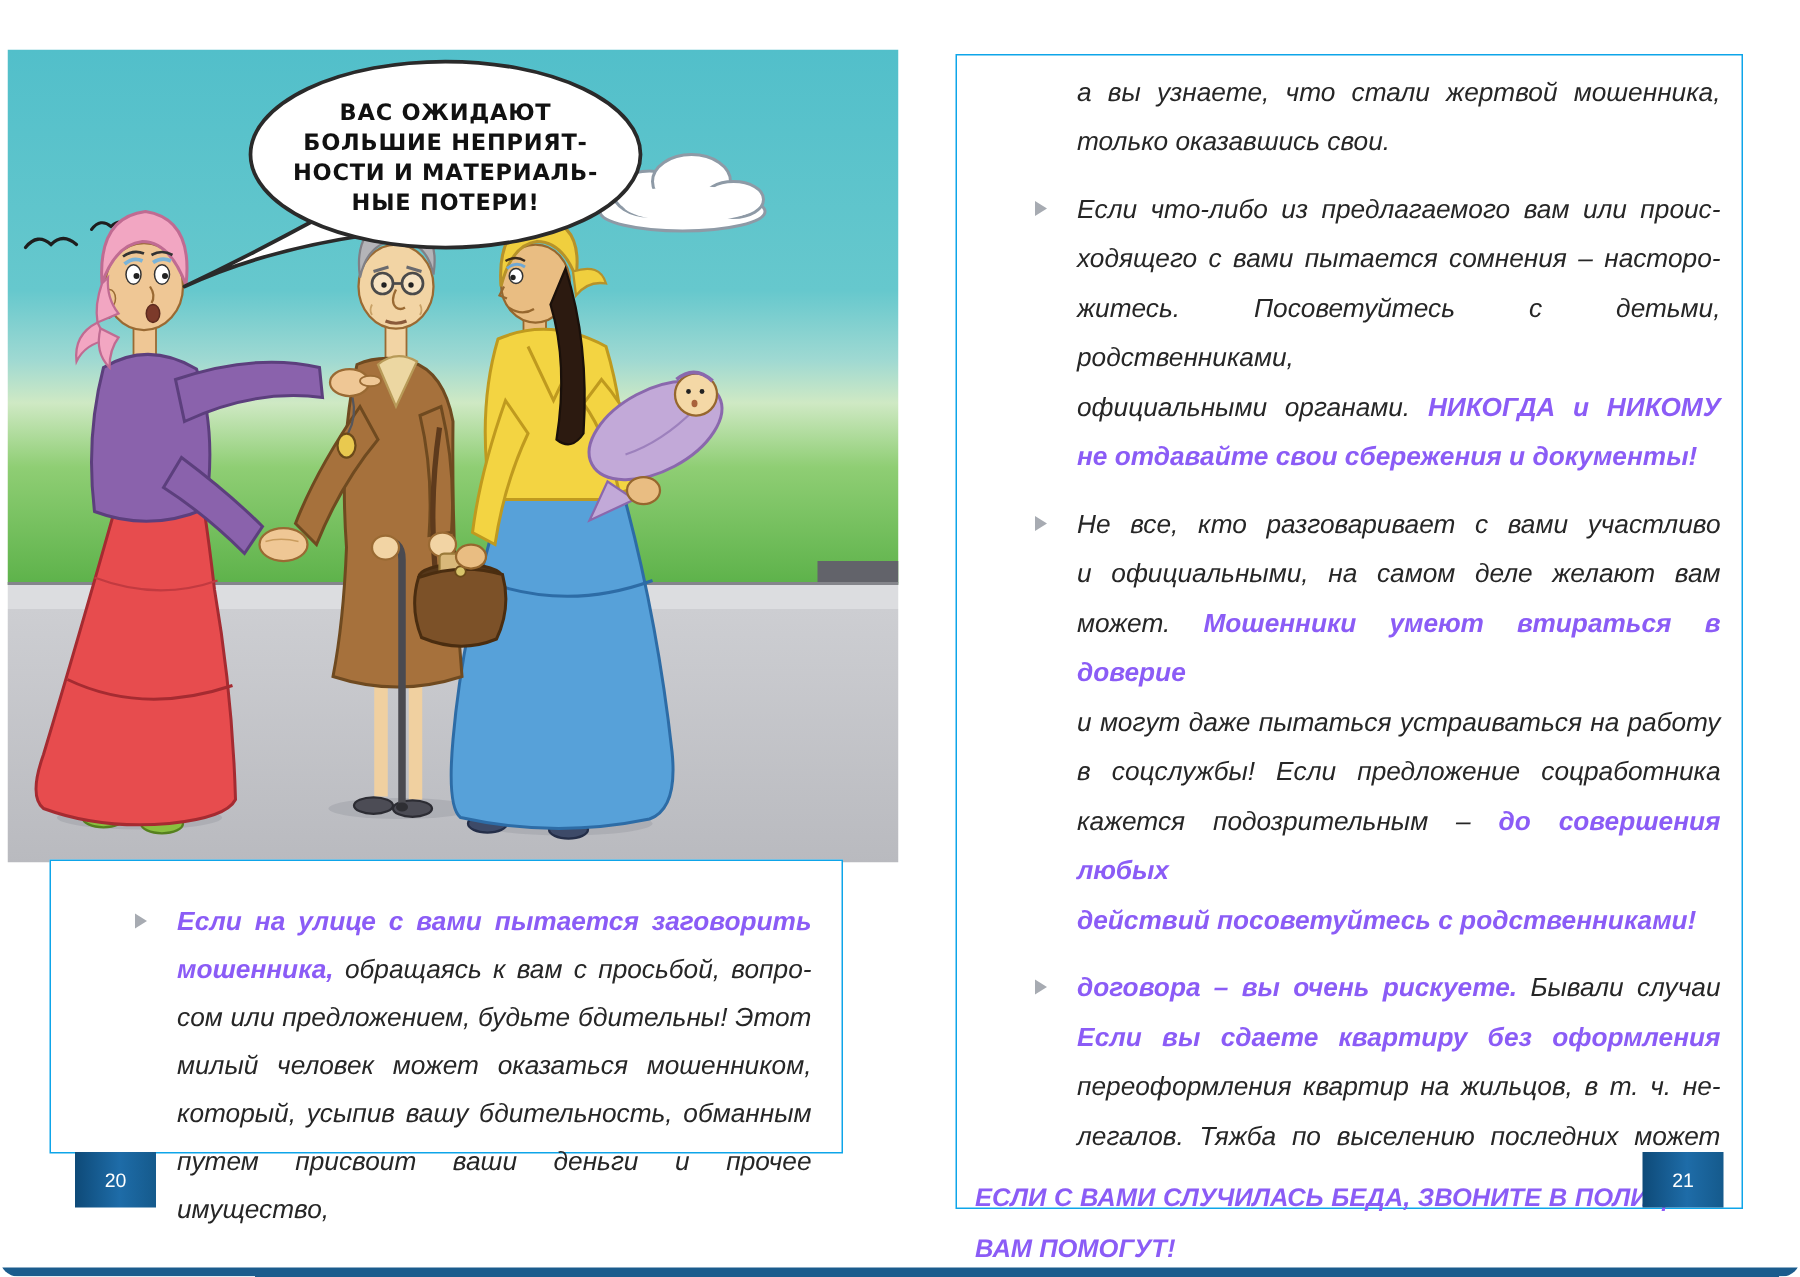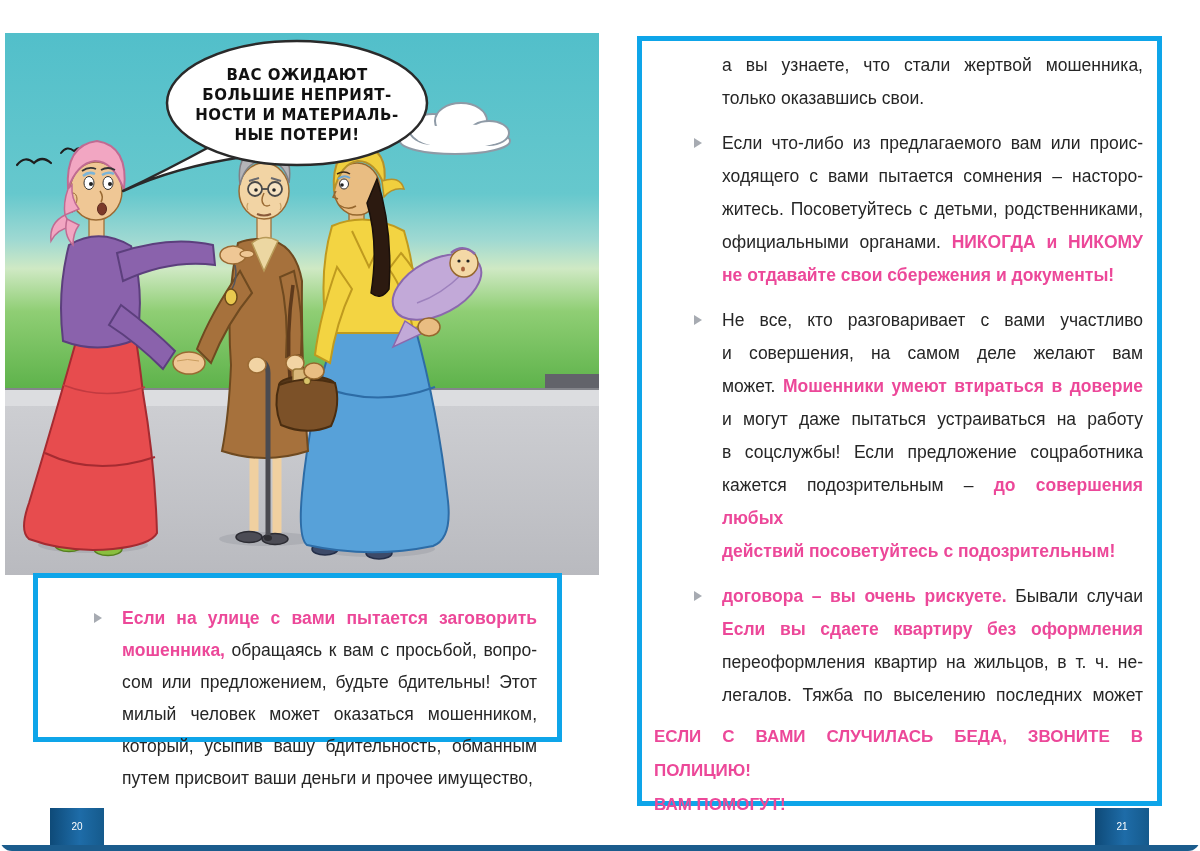--- a/index.html
+++ b/index.html
@@ -4,47 +4,47 @@
 <style>
   html,body{margin:0;padding:0;background:#ffffff;}
   #stage{position:relative;width:1200px;height:851px;background:#fff;overflow:hidden;
          font-family:"Liberation Sans","DejaVu Sans",sans-serif;border-radius:12px;}
 
   
   #illustration{position:absolute;left:5px;top:33px;width:594px;height:542px;}
   #illustration svg{display:block;}
 
   
-  .page-box{position:absolute;background:#fff;border:5px solid #0ea5e9;box-sizing:border-box;}
-  #left-box{left:33px;top:573px;width:529px;height:169px;padding:24px 20px 0 56px;}
+  .page-box{position:absolute;background:#fff;border:1px solid #0ea5e9;box-sizing:border-box;font-style:italic;}
+  #left-box{left:33px;top:573px;width:529px;height:196px;padding:24px 20px 0 56px;}
   #right-box{left:637px;top:36px;width:525px;height:770px;padding:8px 14px 0 12px;}
 
   .bullet-row{display:flex;align-items:flex-start;}
   .bullet-marker{flex:0 0 28px;width:28px;padding-top:11px;}
   .tri{display:block;width:0;height:0;border-left:8px solid #a7abb2;
        border-top:5px solid transparent;border-bottom:5px solid transparent;}
   .para{flex:1;font-size:17.5px;line-height:32px;color:#262626;}
   #right-box .para{line-height:33px;}
   .indent{margin-left:68px;}
   .b-indent{margin-left:40px;}
   .gap{margin-bottom:12px;}
   .gap-s{margin-bottom:8px;}
 
   .tline{display:block;text-align:justify;text-align-last:justify;}
   .tline-end,.tline:last-child.tline-end{text-align-last:left;}
   .seg-n{color:#262626;}
-  .seg-blue{color:#ec4899;font-weight:700;}
+  .seg-blue{color:#8b5cf6;font-weight:700;}
 
   .footer-warning{margin-top:8px;}
   .footer-warning .tline{font-size:17px;line-height:34px;font-weight:700;}
 
   
-  .page-num{position:absolute;top:808px;width:54px;height:37px;
+  .page-num{position:absolute;top:768px;width:54px;height:37px;
             background:linear-gradient(90deg,#0e4a78,#1e6ca8 55%,#155a8c);
-            color:#ffffff;font-size:10px;display:flex;align-items:center;justify-content:center;}
+            color:#ffffff;font-size:13px;display:flex;align-items:center;justify-content:center;}
   #page-num-left{left:50px;}
   #page-num-right{left:1095px;}
   #bottom-bar{position:absolute;left:0;top:845px;width:1200px;height:6px;background:#1b5c8d;}
 </style>
 </head>
 <body>
 
 <div id="stage">
 
   <div id="illustration">
@@ -251,26 +251,26 @@
           <div class="tline tline-end"><span class="seg-blue">не отдавайте свои сбережения и документы!</span></div>
         </div>
     </div>
 
     <div class="bullet-row b-indent gap">
       <span class="bullet-marker">
         <span class="tri"></span>
       </span>
       <div class="para">
           <div class="tline"><span class="seg-n">Не все, кто разговаривает с вами участливо</span></div>
-          <div class="tline"><span class="seg-n">и совершения, на самом деле желают вам</span></div>
+          <div class="tline"><span class="seg-n">и официальными, на самом деле желают вам</span></div>
           <div class="tline"><span class="seg-n">может. </span><span class="seg-blue">Мошенники умеют втираться в доверие</span></div>
           <div class="tline"><span class="seg-n">и могут даже пытаться устраиваться на работу</span></div>
           <div class="tline"><span class="seg-n">в соцслужбы! Если предложение соцработника</span></div>
           <div class="tline"><span class="seg-n">кажется подозрительным – </span><span class="seg-blue">до совершения любых</span></div>
-          <div class="tline tline-end"><span class="seg-blue">действий посоветуйтесь с подозрительным!</span></div>
+          <div class="tline tline-end"><span class="seg-blue">действий посоветуйтесь с родственниками!</span></div>
         </div>
     </div>
 
     <div class="bullet-row b-indent gap-s">
       <span class="bullet-marker">
         <span class="tri"></span>
       </span>
       <div class="para">
           <div class="tline"><span class="seg-blue">договора – вы очень рискуете. </span><span class="seg-n">Бывали случаи</span></div>
           <div class="tline"><span class="seg-blue">Если вы сдаете квартиру без оформления</span></div>

